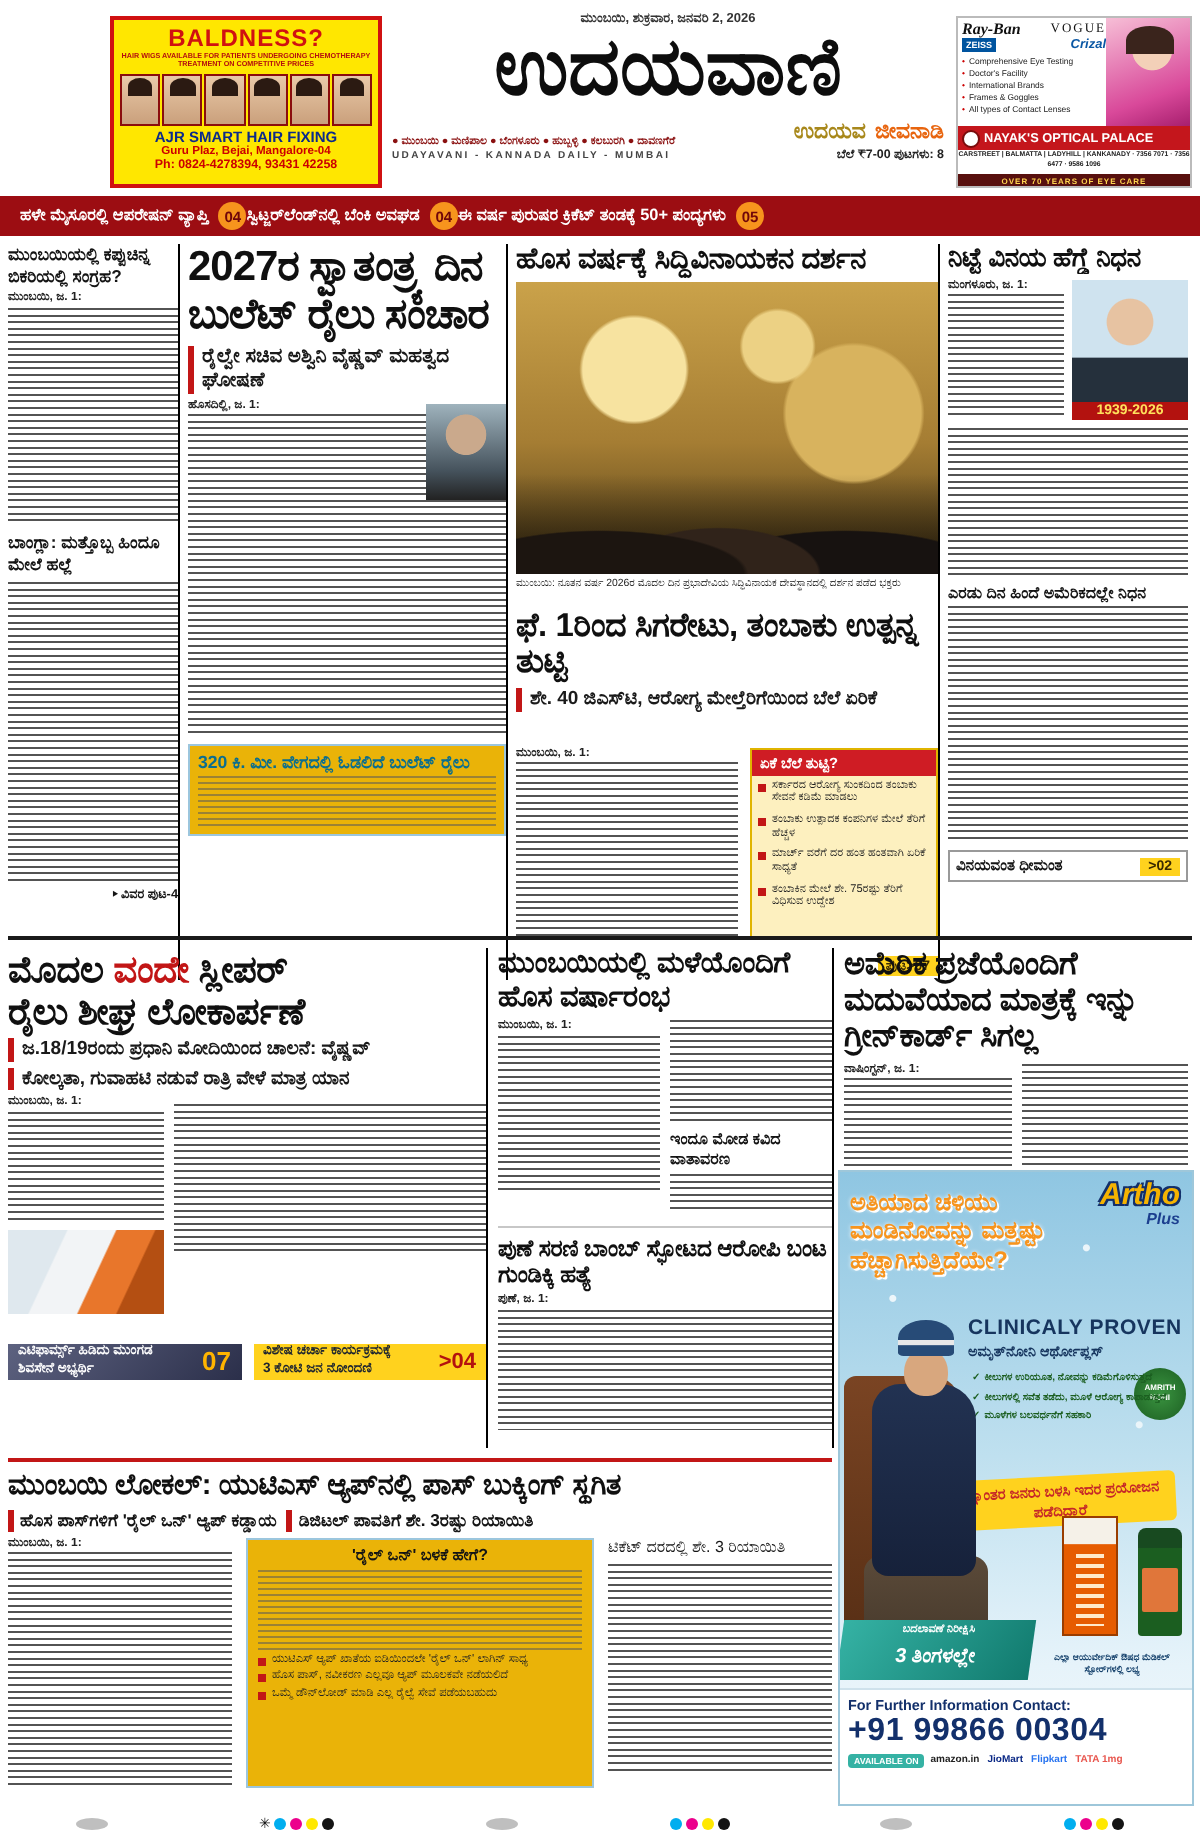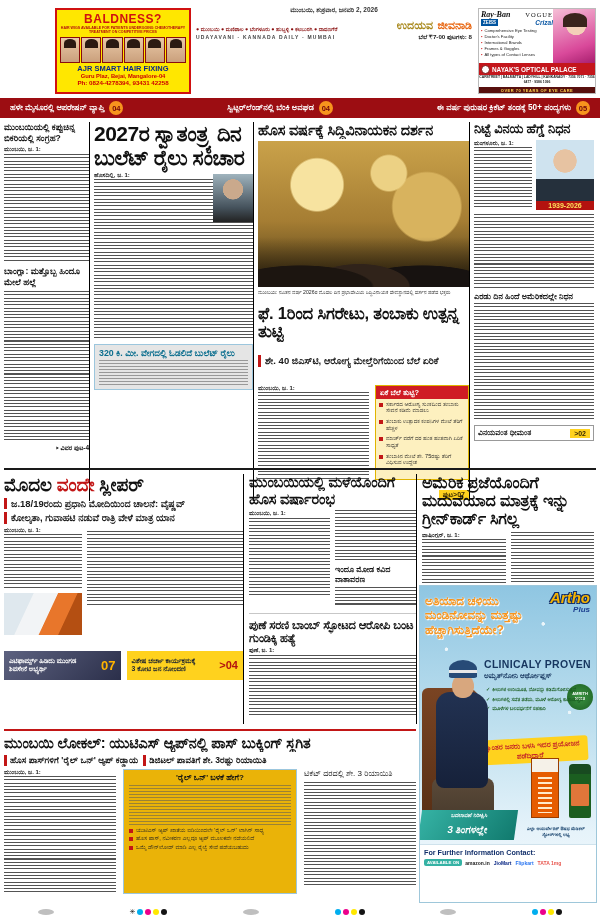--- a/index.html
+++ b/index.html
@@ -51,39 +51,39 @@
 #opt-bullets div{font-size:4.2px;color:#222;line-height:1.45;text-align:left;display:flex;gap:2px}
 #opt-bullets b{color:#c00;font-size:4.2px}
 #opt-photo{position:absolute;right:0;top:0;width:42px;height:54px;background:radial-gradient(circle at 55% 30%,#f3d0b8 0 22%,transparent 23%),linear-gradient(160deg,#f6bed6,#d9499a 70%,#a71f6e)}
 #opt-photo i{position:absolute;top:4px;left:10px;width:24px;height:14px;border-radius:50% 50% 0 0;background:#3a241c}
 #opt-red{height:12px;background:#c4161c;display:flex;align-items:center;gap:2px;padding:0 2px}
 #opt-logo{width:9px;height:9px;border-radius:50%;background:#fff;border:1px solid #7a0c0c;flex:none}
 #opt-name{color:#fff;font-weight:800;font-size:6.4px;white-space:nowrap;overflow:hidden}
 #opt-branches{font-size:3.4px;color:#222;font-weight:700;text-align:center;line-height:1.5;height:12px;overflow:hidden}
 #opt-bottom{height:7px;background:#58100e;color:#ffd54f;font-size:4px;font-weight:700;text-align:center;line-height:7px;letter-spacing:.5px}
 
-#ticker{position:absolute;top:98px;left:0;width:600px;height:20px;background:#9c0d12;display:flex;align-items:center;justify-content:space-between;padding:0 10px}
+#ticker{position:absolute;top:98px;left:0;width:600px;height:20px;background:#9c0d12;display:flex;align-items:center;justify-content:flex-start;padding:0 10px}
 .tick{display:flex;align-items:center;gap:5px;color:#fff;font-weight:700;font-size:8.2px;white-space:nowrap;overflow:hidden}
 
 #sec1{position:absolute;top:122px;left:4px;width:592px;height:344px;display:grid;grid-template-columns:86px 160px 212px 120px;column-gap:4px}
 .vdiv{border-right:1px solid #000000;padding-right:0}
 #s1c1 .h1{font-size:8.6px;font-weight:800;line-height:1.25;margin-bottom:3px}
 #cross-bangla{font-size:8.6px;font-weight:800;line-height:1.25;margin:4px 0 3px}
 #more4{font-size:6.4px;font-weight:800;text-align:right;margin-top:3px}
 #bt-head{font-size:21px;letter-spacing:-.5px}
 #bt-body{position:relative;margin-top:2px;height:168px}
 #bt-photo{float:right;width:40px;height:48px;margin:2px 0 2px 3px;background:radial-gradient(circle at 50% 32%,#caa98c 0 26%,transparent 27%),linear-gradient(180deg,#9fb3bd,#45525c 70%,#222)}
-#bt-box{background:#e5e5e5;border:1px solid #9cc6dd;padding:3px 4px;margin-top:4px}
+#bt-box{background:#eab308;border:1px solid #9cc6dd;padding:3px 4px;margin-top:4px}
 #bt-box .bh{color:#0b6e8e;font-weight:800;font-size:8.8px;line-height:1.15;margin-bottom:2px}
 #sv-head{font-size:14.5px;white-space:nowrap;overflow:hidden}
 #sv-photo{width:100%;height:146px;margin-top:2px;position:relative;background:radial-gradient(circle at 28% 30%,#f7e3a0 0 14%,transparent 15%),radial-gradient(circle at 62% 22%,#ecd184 0 10%,transparent 11%),radial-gradient(circle at 80% 45%,#d8b35e 0 18%,transparent 19%),linear-gradient(180deg,#caa24a,#a57d33 55%,#4a3a16)}
 #sv-photo i{position:absolute;bottom:0;width:100%;height:34%;background:radial-gradient(ellipse at 20% 100%,#1c1510 0 30%,transparent 31%),radial-gradient(ellipse at 48% 100%,#30231a 0 32%,transparent 33%),radial-gradient(ellipse at 78% 100%,#171210 0 30%,transparent 31%),linear-gradient(0deg,rgba(20,14,8,.85),transparent)}
 #sv-cap{font-size:5.2px;color:#222;line-height:1.25;margin-top:2px;height:12px;overflow:hidden}
 #cig-head{font-size:16.5px;margin-top:3px}
-#cig-sub{display:flex;gap:4px;margin:14px 0}
+#cig-sub{display:flex;gap:4px;margin:3px 0}
 #cig-sub .subtxt{font-size:9.5px}
 #cig-row{display:flex;gap:6px;margin-top:18px}
 #whybox{width:94px;flex:none;background:#fdf0bf;border:1px solid #e0b400}
 #whyhead{background:#cf1c24;color:#fff;font-weight:800;font-size:7.4px;padding:2px 4px}
 .why{display:flex;gap:3px;padding:2px 3px;font-size:5.6px;line-height:1.2;color:#222}
 #cig-tag{text-align:right;margin-top:3px}
 #nt-head{font-size:13px;white-space:nowrap;overflow:hidden}
 #nt-row{display:flex;gap:4px;margin-top:3px}
 #nt-photo{width:58px;height:70px;flex:none;position:relative;background:radial-gradient(circle at 50% 30%,#e7c3a2 0 20%,transparent 21%),linear-gradient(180deg,#cfe3ef 55%,#25303c 56%)}
 #nt-photo b{position:absolute;bottom:0;left:0;right:0;background:#b3120f;color:#ffe15c;font-size:7px;font-weight:800;text-align:center;padding:1px 0}
@@ -96,21 +96,21 @@
 #sec2{position:absolute;top:474px;left:4px;width:592px;height:250px;display:grid;grid-template-columns:240px 168px 172px;column-gap:5px}
 #vd-head{font-size:18.5px}
 #vd-head .red{color:#c21616}
 #vd-subs .subtxt{font-size:9.5px}
 #vd-row{display:flex;gap:5px;margin-top:3px;height:118px}
 #vd-c1{width:78px;flex:none}
 #vd-train{width:100%;height:42px;margin-top:3px;background:linear-gradient(115deg,#dfe8ee 0 30%,#f2f4f6 31% 55%,#e8762b 56% 75%,#b44f12 76%)}
 #vd-c2{flex:1}
 #farebox{background:#ddeef7;border:1px solid #a9cfe2;padding:3px 5px;font-weight:800;font-size:11.5px;line-height:1.25;color:#111}
 #promos{display:flex;gap:6px;margin-top:6px}
-.promo{flex:1;height:29px;display:flex;align-items:center;justify-content:space-between;padding:0 5px;overflow:hidden}
+.promo{flex:1;height:18px;display:flex;align-items:center;justify-content:space-between;padding:0 5px;overflow:hidden}
 #promoL{background:linear-gradient(135deg,#5d6280,#2b2f4a)}
 #promoL .tx{color:#fff;font-weight:700;font-size:6.8px;line-height:1.25}
 #promoL .pn{color:#ffb400;font-weight:900;font-size:13px}
 #promoR{background:#ffd21e}
 #promoR .tx{color:#1d2430;font-weight:800;font-size:6.8px;line-height:1.25}
 #promoR .pn{color:#b3120f;font-weight:900;font-size:11px}
 #rain-head{font-size:14.5px}
 #rain-cross{font-size:8px;font-weight:800;margin:3px 0 2px}
 #pune-head{font-size:11.5px;margin-top:6px;border-top:1px solid #c7c7c7;padding-top:5px}
 #gc-head{font-size:16px}
@@ -198,20 +198,21 @@
             <i></i>
           </div>
       </div>
       <div class="nm">AJR SMART HAIR FIXING</div>
       <div class="ad1">Guru Plaz, Bejai, Mangalore-04</div>
       <div class="ad2">Ph: 0824-4278394, 93431 42258</div>
     </div>
 
     <div id="mast">
       <div id="dateline">ಮುಂಬಯಿ, ಶುಕ್ರವಾರ, ಜನವರಿ 2, 2026</div>
+      <div id="logo">ಉದಯವಾಣಿ</div>
       <div class="r1">
         <span id="editions">● ಮುಂಬಯಿ ● ಮಣಿಪಾಲ ● ಬೆಂಗಳೂರು ● ಹುಬ್ಬಳ್ಳಿ ● ಕಲಬುರಗಿ ● ದಾವಣಗೆರೆ</span>
         <span><span id="tagline1">ಉದಯವ</span> <span id="tagline2">ಜೀವನಾಡಿ</span></span>
       </div>
       <div class="r2">
         <span id="dailyline">UDAYAVANI - KANNADA DAILY - MUMBAI</span>
         <span id="priceline">ಬೆಲೆ ₹7-00  ಪುಟಗಳು: 8</span>
       </div>
     </div>
 
@@ -283,20 +284,24 @@
       <div class="h1">ಮುಂಬಯಿಯಲ್ಲಿ ಕಪ್ಪುಚಿನ್ನ ಬಿಕರಿಯಲ್ಲಿ ಸಂಗ್ರಹ?</div>
       <div class="dl">ಮುಂಬಯಿ, ಜ. 1:</div>
       <div class="tl" style="height:108px"></div>
       <div id="cross-bangla">ಬಾಂಗ್ಲಾ: ಮತ್ತೊಬ್ಬ ಹಿಂದೂ ಮೇಲೆ ಹಲ್ಲೆ</div>
       <div class="tl" style="height:150px"></div>
       <div id="more4">▸ ವಿವರ ಪುಟ-4</div>
     </div>
 
     <div class="vdiv">
       <div id="bt-head" class="hd">2027ರ ಸ್ವಾತಂತ್ರ್ಯ ದಿನ ಬುಲೆಟ್ ರೈಲು ಸಂಚಾರ</div>
+      <div class="subwrap">
+        <span class="rbar"></span>
+        <span class="subtxt">ರೈಲ್ವೇ ಸಚಿವ ಅಶ್ವಿನಿ ವೈಷ್ಣವ್ ಮಹತ್ವದ ಘೋಷಣೆ</span>
+      </div>
       <div id="bt-body">
         <div id="bt-photo"></div>
         <div class="dl">ಹೊಸದಿಲ್ಲಿ, ಜ. 1:</div>
         <div class="tl" style="height:160px"></div>
       </div>
       <div id="bt-box">
         <div class="bh">320 ಕಿ. ಮೀ. ವೇಗದಲ್ಲಿ ಓಡಲಿದೆ ಬುಲೆಟ್ ರೈಲು</div>
         <div class="tl lt" style="height:26px"></div>
       </div>
     </div>
@@ -359,21 +364,21 @@
         <span class="ytag">&gt;02</span>
       </div>
     </div>
   </div>
 
   <div id="rule1"></div>
 
   <div id="sec2">
 
     <div class="vdiv">
-      <div id="vd-head" class="hd"><span>ಮೊದಲ </span><span class="red">ವಂದೇ</span><span> ಸ್ಲೀಪರ್</span><br></div>
+      <div id="vd-head" class="hd"><span>ಮೊದಲ </span><span class="red">ವಂದೇ</span><span> ಸ್ಲೀಪರ್</span><br><span>ರೈಲು ಶೀಘ್ರ ಲೋಕಾರ್ಪಣೆ</span></div>
       <div id="vd-subs">
         <div class="subwrap">
             <span class="rbar"></span>
             <span class="subtxt">ಜ.18/19ರಂದು ಪ್ರಧಾನಿ ಮೋದಿಯಿಂದ ಚಾಲನೆ: ವೈಷ್ಣವ್</span>
           </div>
         <div class="subwrap">
             <span class="rbar"></span>
             <span class="subtxt">ಕೋಲ್ಕತಾ, ಗುವಾಹಟಿ ನಡುವೆ ರಾತ್ರಿ ವೇಳೆ ಮಾತ್ರ ಯಾನ</span>
           </div>
       </div>
@@ -506,20 +511,21 @@
           <i></i>
         </div>
     </div>
     <div id="ar-ribbon">
       <span class="s">ಬದಲಾವಣೆ ನಿರೀಕ್ಷಿಸಿ</span>
       <span class="b">3 ತಿಂಗಳಲ್ಲೇ</span>
     </div>
     <div id="ar-note">ಎಲ್ಲಾ ಆಯುರ್ವೇದಿಕ್ ಔಷಧ ಮೆಡಿಕಲ್ ಸ್ಟೋರ್‌ಗಳಲ್ಲಿ ಲಭ್ಯ</div>
     <div id="ar-strip">
       <div id="ar-contact">For Further Information Contact:</div>
+      <div id="ar-phone">+91 99866 00304</div>
       <div id="ar-avail">
         <span id="ar-availpill">AVAILABLE ON</span>
         <span id="ar-shops">
           <span>amazon.in</span>
           <span class="jio">JioMart</span>
           <span class="fk">Flipkart</span>
           <span class="tm">TATA 1mg</span>
         </span>
       </div>
     </div>

